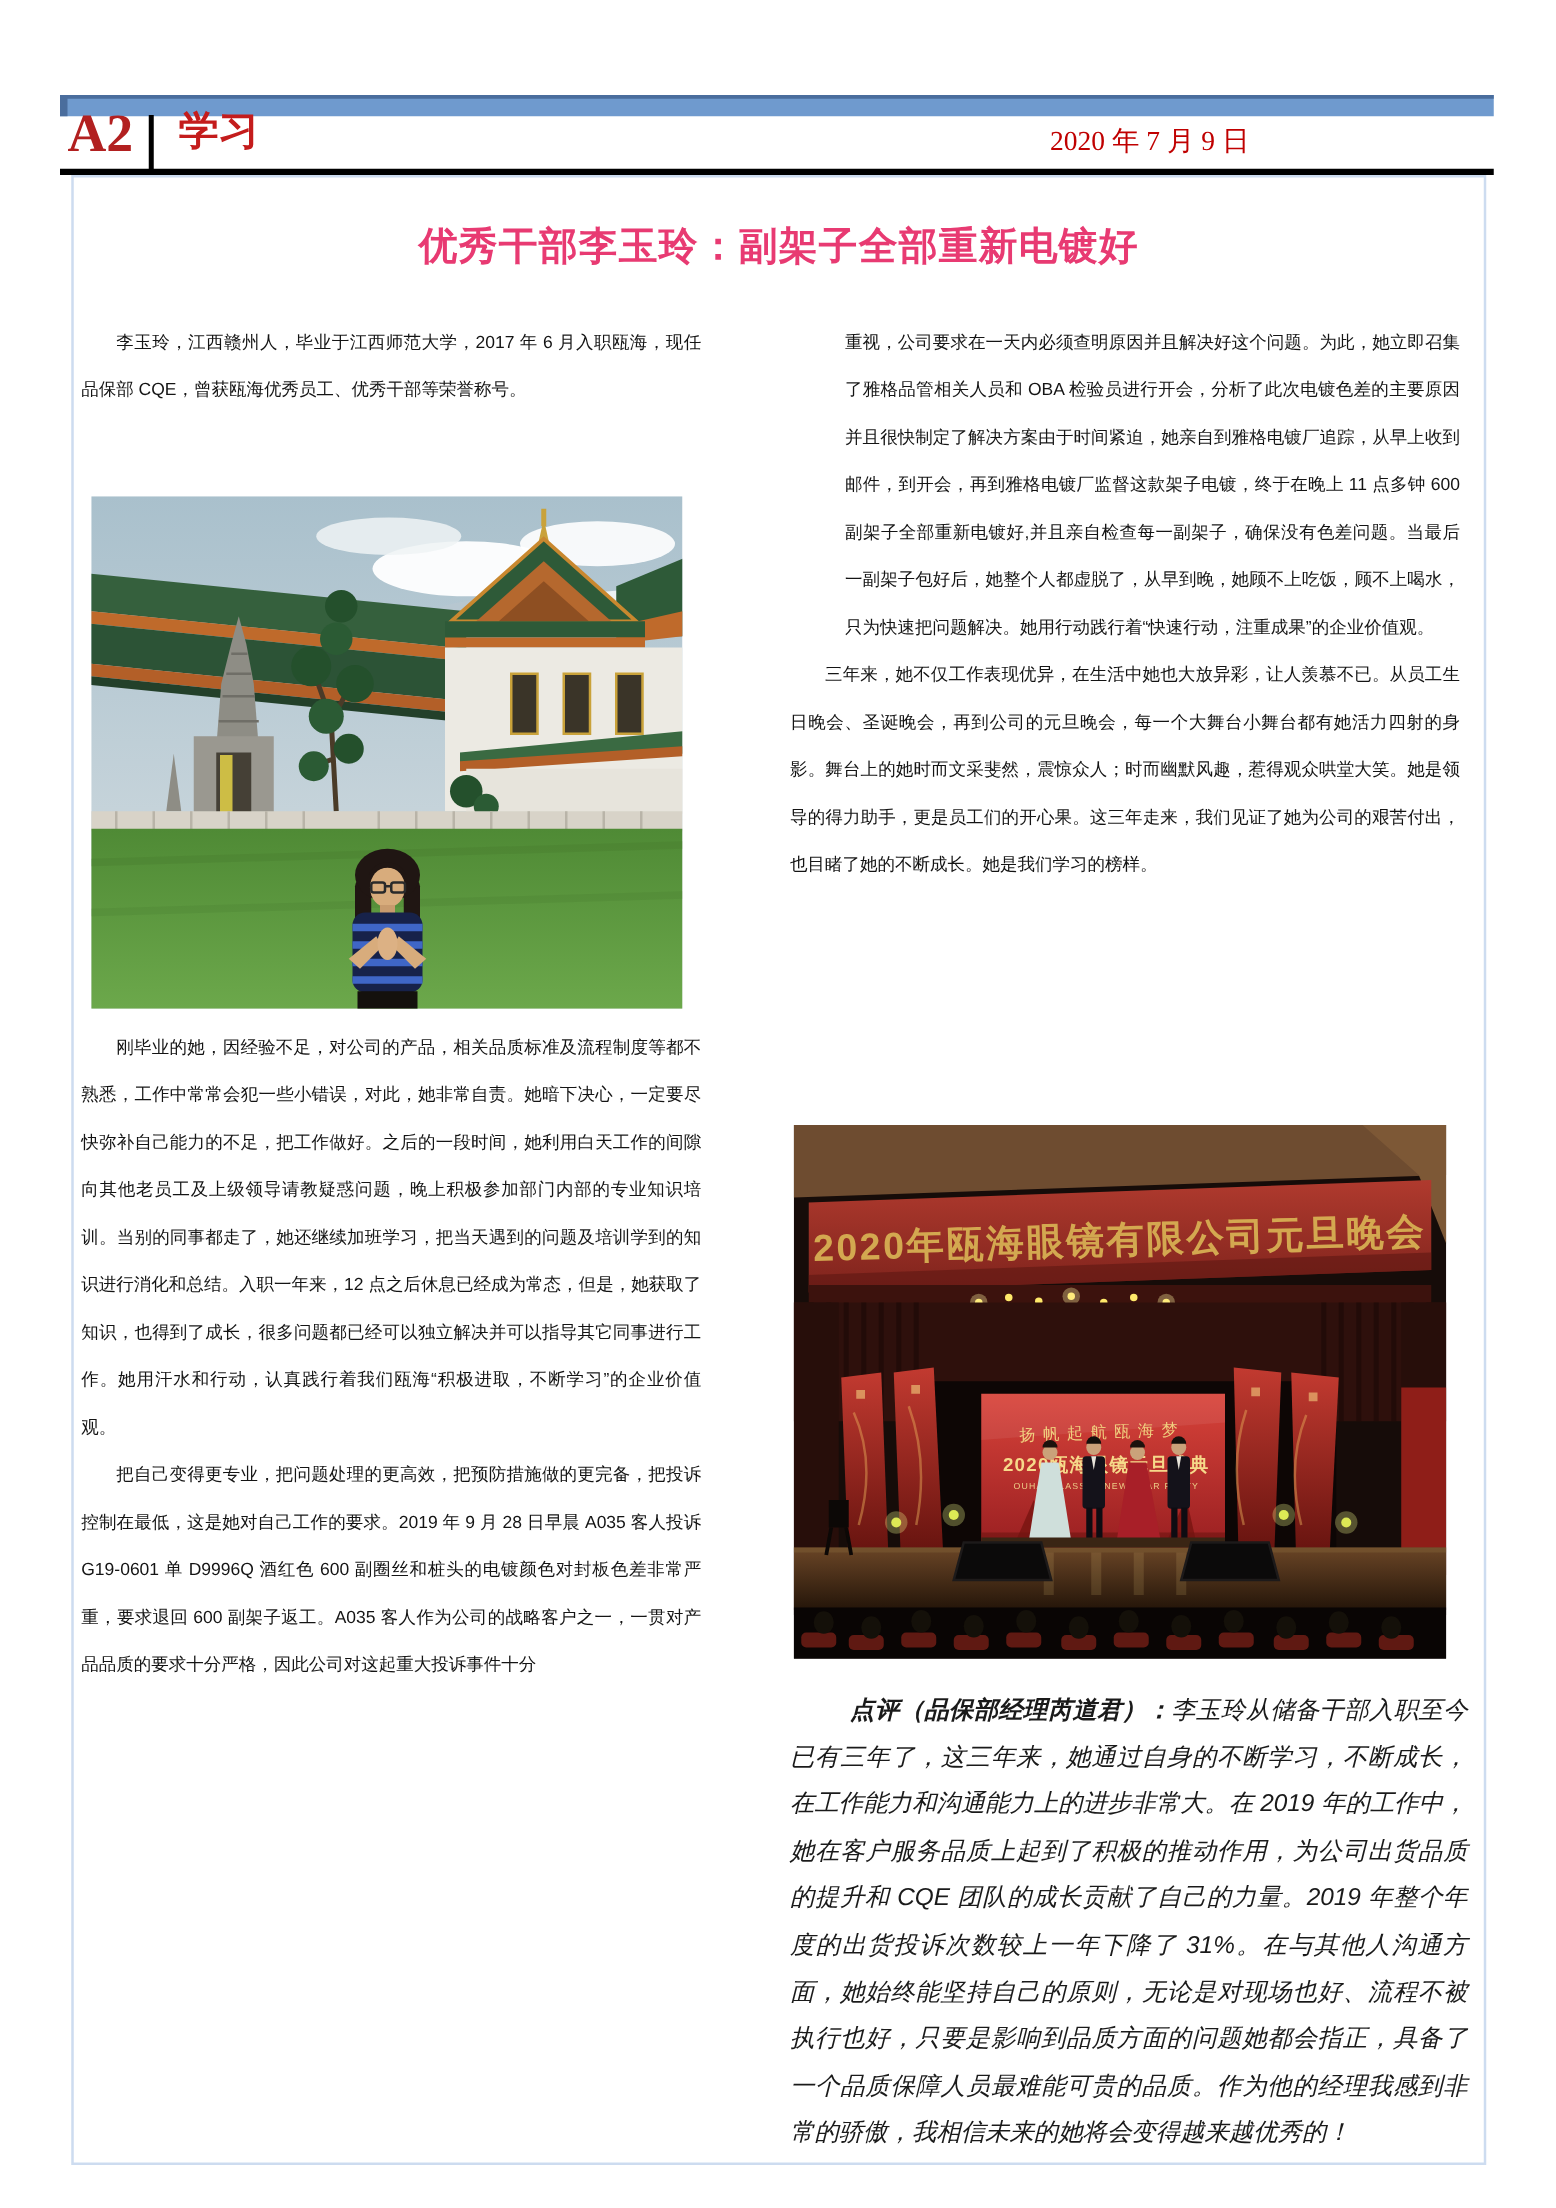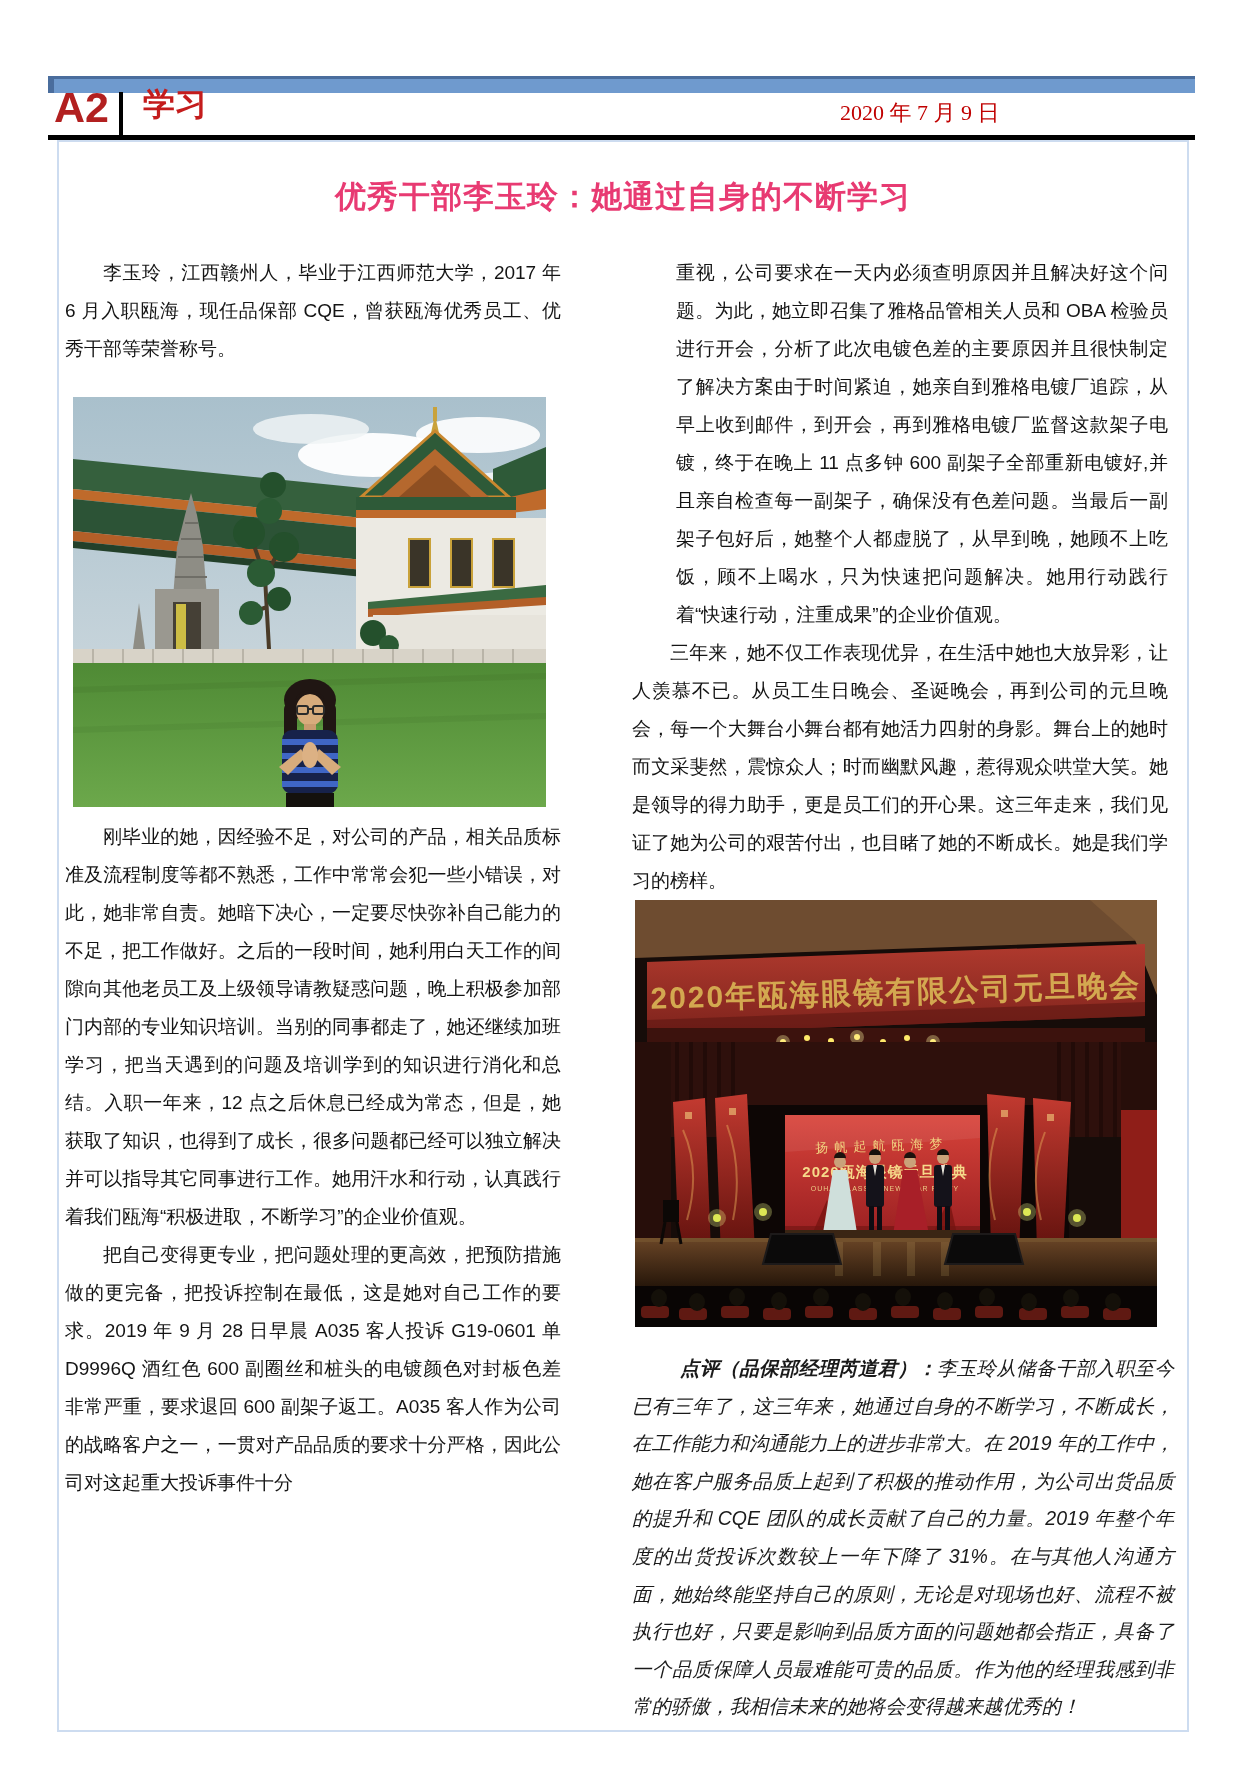--- a/index.html
+++ b/index.html
@@ -6,21 +6,21 @@
   .page {
     position:relative; width:1245px; height:1766px; background:#fff;
     font-family:"Liberation Sans", sans-serif; overflow:hidden;
   }
   .blue-bar {
     position:absolute; left:48px; top:76px; width:1147px; height:17px;
     background:#6f9ace; border-top:3px solid #4a6d9d; border-left:6px solid #4a6d9d;
     box-sizing:border-box;
   }
   .brand {
-    position:absolute; left:54px; top:86px; font-family:Liberation Sans, sans-serif;
+    position:absolute; left:54px; top:86px; font-family:Liberation Serif, serif;
     font-size:43px; font-weight:bold; color:#b22020; line-height:1;
   }
   .brand-divider { position:absolute; left:119px; top:92px; width:4px; height:47px; background:#000; }
   .section-label {
     position:absolute; left:143px; top:88px; font-family:"Liberation Serif", serif;
     font-size:32px; font-weight:bold; color:#c41c1c; line-height:1;
   }
   .date {
     position:absolute; left:840px; top:98px; width:180px; font-family:"Liberation Serif", serif;
     font-size:22px; color:#c00000; white-space:nowrap;
@@ -28,21 +28,21 @@
   .black-rule { position:absolute; left:48px; top:135px; width:1147px; height:5px; background:#000; }
   .content-box {
     position:absolute; left:57px; top:140px; width:1132px; height:1592px;
     border:2px solid #cddcf0; box-sizing:border-box;
   }
   .title {
     position:absolute; left:0; top:34px; width:100%; text-align:center;
     font-family:"Liberation Serif", serif; font-size:31px; font-weight:bold;
     color:#e83a72; letter-spacing:1px; margin:0;
   }
-  .body-text { font-size:19px; line-height:38px; color:#141414; text-align:justify; }
+  .body-text { font-size:14px; line-height:38px; color:#141414; text-align:justify; }
   .body-text p { margin:0; text-indent:2em; }
   .body-text p.no-indent { text-indent:0;margin-left:44px; }
   .col-left-p1  { position:absolute; left:6px;  top:112px;  width:496px; }
   .photo-temple { position:absolute; left:14px; top:255px;  width:473px; height:410px; }
   .col-left-rest{ position:absolute; left:6px;  top:676px;  width:496px; }
   .col-right-top{ position:absolute; left:573px; top:112px; width:536px; }
   .photo-stage  { position:absolute; left:576px; top:758px; width:522px; height:427px; }
   .commentary {
     position:absolute; left:573px; top:1208px; width:542px;
     font-size:19.5px; line-height:37.6px; font-style:italic; color:#1a1a1a; text-align:justify;
@@ -58,21 +58,21 @@
   <div class="blue-bar"></div>
 
   <div class="brand">A2</div>
   <div class="brand-divider"></div>
   <div class="section-label">学习</div>
   <div class="date">2020 年 7 月 9 日</div>
   <div class="black-rule"></div>
 
   <div class="content-box">
 
-    <h1 class="title">优秀干部李玉玲：她通过自身的不断学习</h1>
+    <h1 class="title">优秀干部李玉玲：副架子全部重新电镀好</h1>
 
     <div class="body-text col-left-p1">
       <p>李玉玲，江西赣州人，毕业于江西师范大学，2017 年 6 月入职瓯海，现任品保部 CQE，曾获瓯海优秀员工、优秀干部等荣誉称号。</p>
     </div>
 
     <div class="photo-temple">
       <svg viewBox="0 0 473 410" width="473" height="410">
         <defs>
           <linearGradient id="sky" x1="0" y1="0" x2="0" y2="1">
             <stop offset="0" stop-color="#a9c0cc"></stop>

